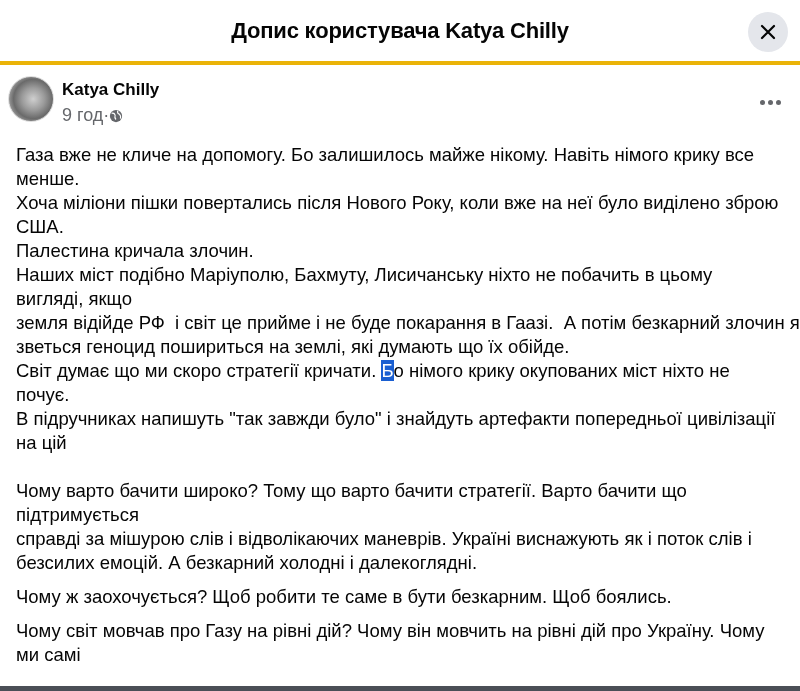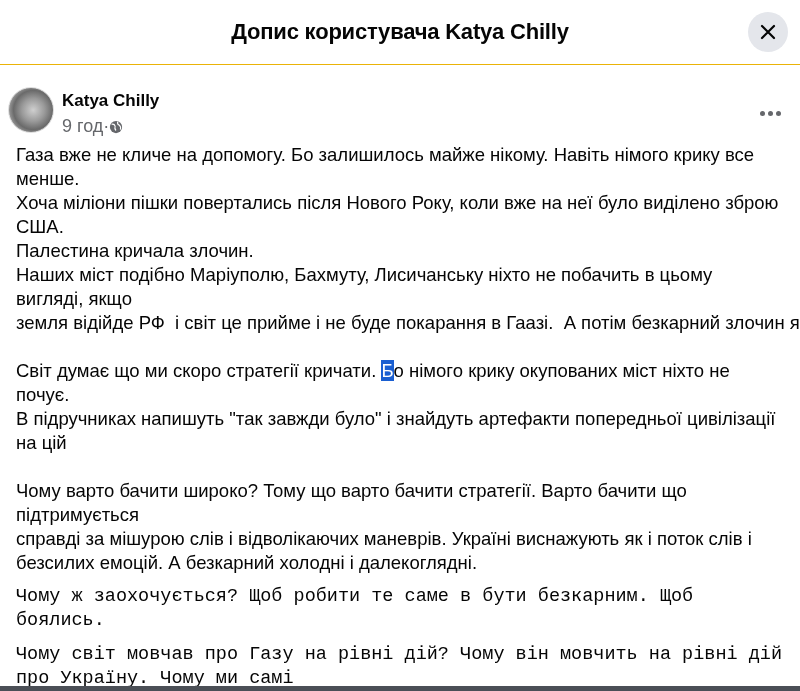--- a/index.html
+++ b/index.html
@@ -1,31 +1,31 @@
 <!DOCTYPE html>
 <html><head>
 <meta charset="utf-8">
 <style>
   * { box-sizing: border-box; margin: 0; padding: 0; }
   html, body { width: 800px; height: 691px; background: #ffffff; overflow: hidden; }
   body { font-family: "Liberation Sans", "DejaVu Sans", sans-serif; color: #050505; position: relative; }
-  .header { position: absolute; left: 0; top: 0; width: 800px; height: 65px; border-bottom: 1px solid #eab308; display: flex; align-items: center; justify-content: center; }
+  .header { position: absolute; left: 0; top: 0; width: 800px; height: 65px; border-bottom: 4px solid #eab308; display: flex; align-items: center; justify-content: center; }
   .header-title { font-size: 22px; font-weight: bold; color: #050505; letter-spacing: -0.2px; }
   .close-btn { position: absolute; right: 12px; top: 12px; width: 40px; height: 40px; border-radius: 50%; background: #e4e6eb; display: flex; align-items: center; justify-content: center; cursor: pointer; }
   .close-btn svg { width: 20px; height: 20px; }
-  .post-head { position: absolute; left: 8px; top: 87px; width: 784px; height: 52px; }
+  .post-head { position: absolute; left: 8px; top: 76px; width: 784px; height: 52px; }
   .avatar { position: absolute; left: 0; top: 0; width: 46px; height: 46px; border-radius: 50%; overflow: hidden; background: radial-gradient(circle at 55% 50%, #cfcfcf 0%, #9a9a9a 35%, #6a6a6a 60%, #e8e8e8 100%); border: 1px solid #ddd; }
   .author { position: absolute; left: 54px; top: 4px; font-size: 17px; font-weight: bold; color: #050505; }
   .meta { position: absolute; left: 54px; top: 29px; font-size: 18px; color: #65676b; display: flex; align-items: center; gap: 0; }
   .globe svg { width: 14px; height: 14px; display: block; }
   .more-btn { position: absolute; right: 4px; top: 8px; width: 36px; height: 36px; display: flex; align-items: center; justify-content: center; cursor: pointer; }
   .more-btn span { display: inline-block; width: 5px; height: 5px; border-radius: 50%; background: #65676b; margin: 0 1.5px; }
   .post-body { position: absolute; left: 8px; top: 135px; width: 784px; font-size: 18.5px; line-height: 24px; color: #050505; }
   .post-body p { margin: 8px; }
-  .post-body p.gap { margin-top: 10px; font-family: Liberation Mono, monospace; }
+  .post-body p.gap { margin-top: 10px; }
   .sel { background: #1a5fd1; color: #fff; }
   .bottom-bar { position: absolute; left: 0; top: 686px; width: 800px; height: 5px; background: #4b4f56; }
 </style>
 </head>
 <body>
 
 <div class="header">
   <div class="header-title">Допис користувача Katya Chilly</div>
   <div class="close-btn">
     <svg viewBox="0 0 20 20">
@@ -54,21 +54,21 @@
   </div>
 </div>
 
 <div class="post-body">
   <p>
     <span>Газа вже не кличе на допомогу. Бо залишилось майже нікому. Навіть німого крику все менше.</span><br>
     <span>Хоча міліони пішки повертались після Нового Року, коли вже на неї було виділено зброю США.</span><br>
     <span>Палестина кричала злочин.</span><br>
     <span>Наших міст подібно Маріуполю, Бахмуту, Лисичанську ніхто не побачить в цьому вигляді, якщо</span><br>
     <span style="white-space:pre">земля відійде РФ  і світ це прийме і не буде покарання в Гаазі.  А потім безкарний злочин який</span><br>
-    <br>
+    <span>зветься геноцид пошириться на землі, які думають що їх обійде.</span><br>
     <span>Світ думає що ми скоро стратегії кричати. </span><span class="sel">Б</span><span>о німого крику окупованих міст ніхто не почує.</span><br>
     <span>В підручниках напишуть "так завжди було" і знайдуть артефакти попередньої цивілізації на цій</span><br>
     <br>
     <span>Чому варто бачити широко? Тому що варто бачити стратегії. Варто бачити що підтримується</span><br>
     <span>справді за мішурою слів і відволікаючих маневрів. Україні виснажують як і поток слів і</span><br>
     <span>безсилих емоцій. А безкарний холодні і далекоглядні.</span>
   </p>
   <p class="gap">
     <span>Чому ж заохочується? Щоб робити те саме в бути безкарним. Щоб боялись.</span>
   </p>

